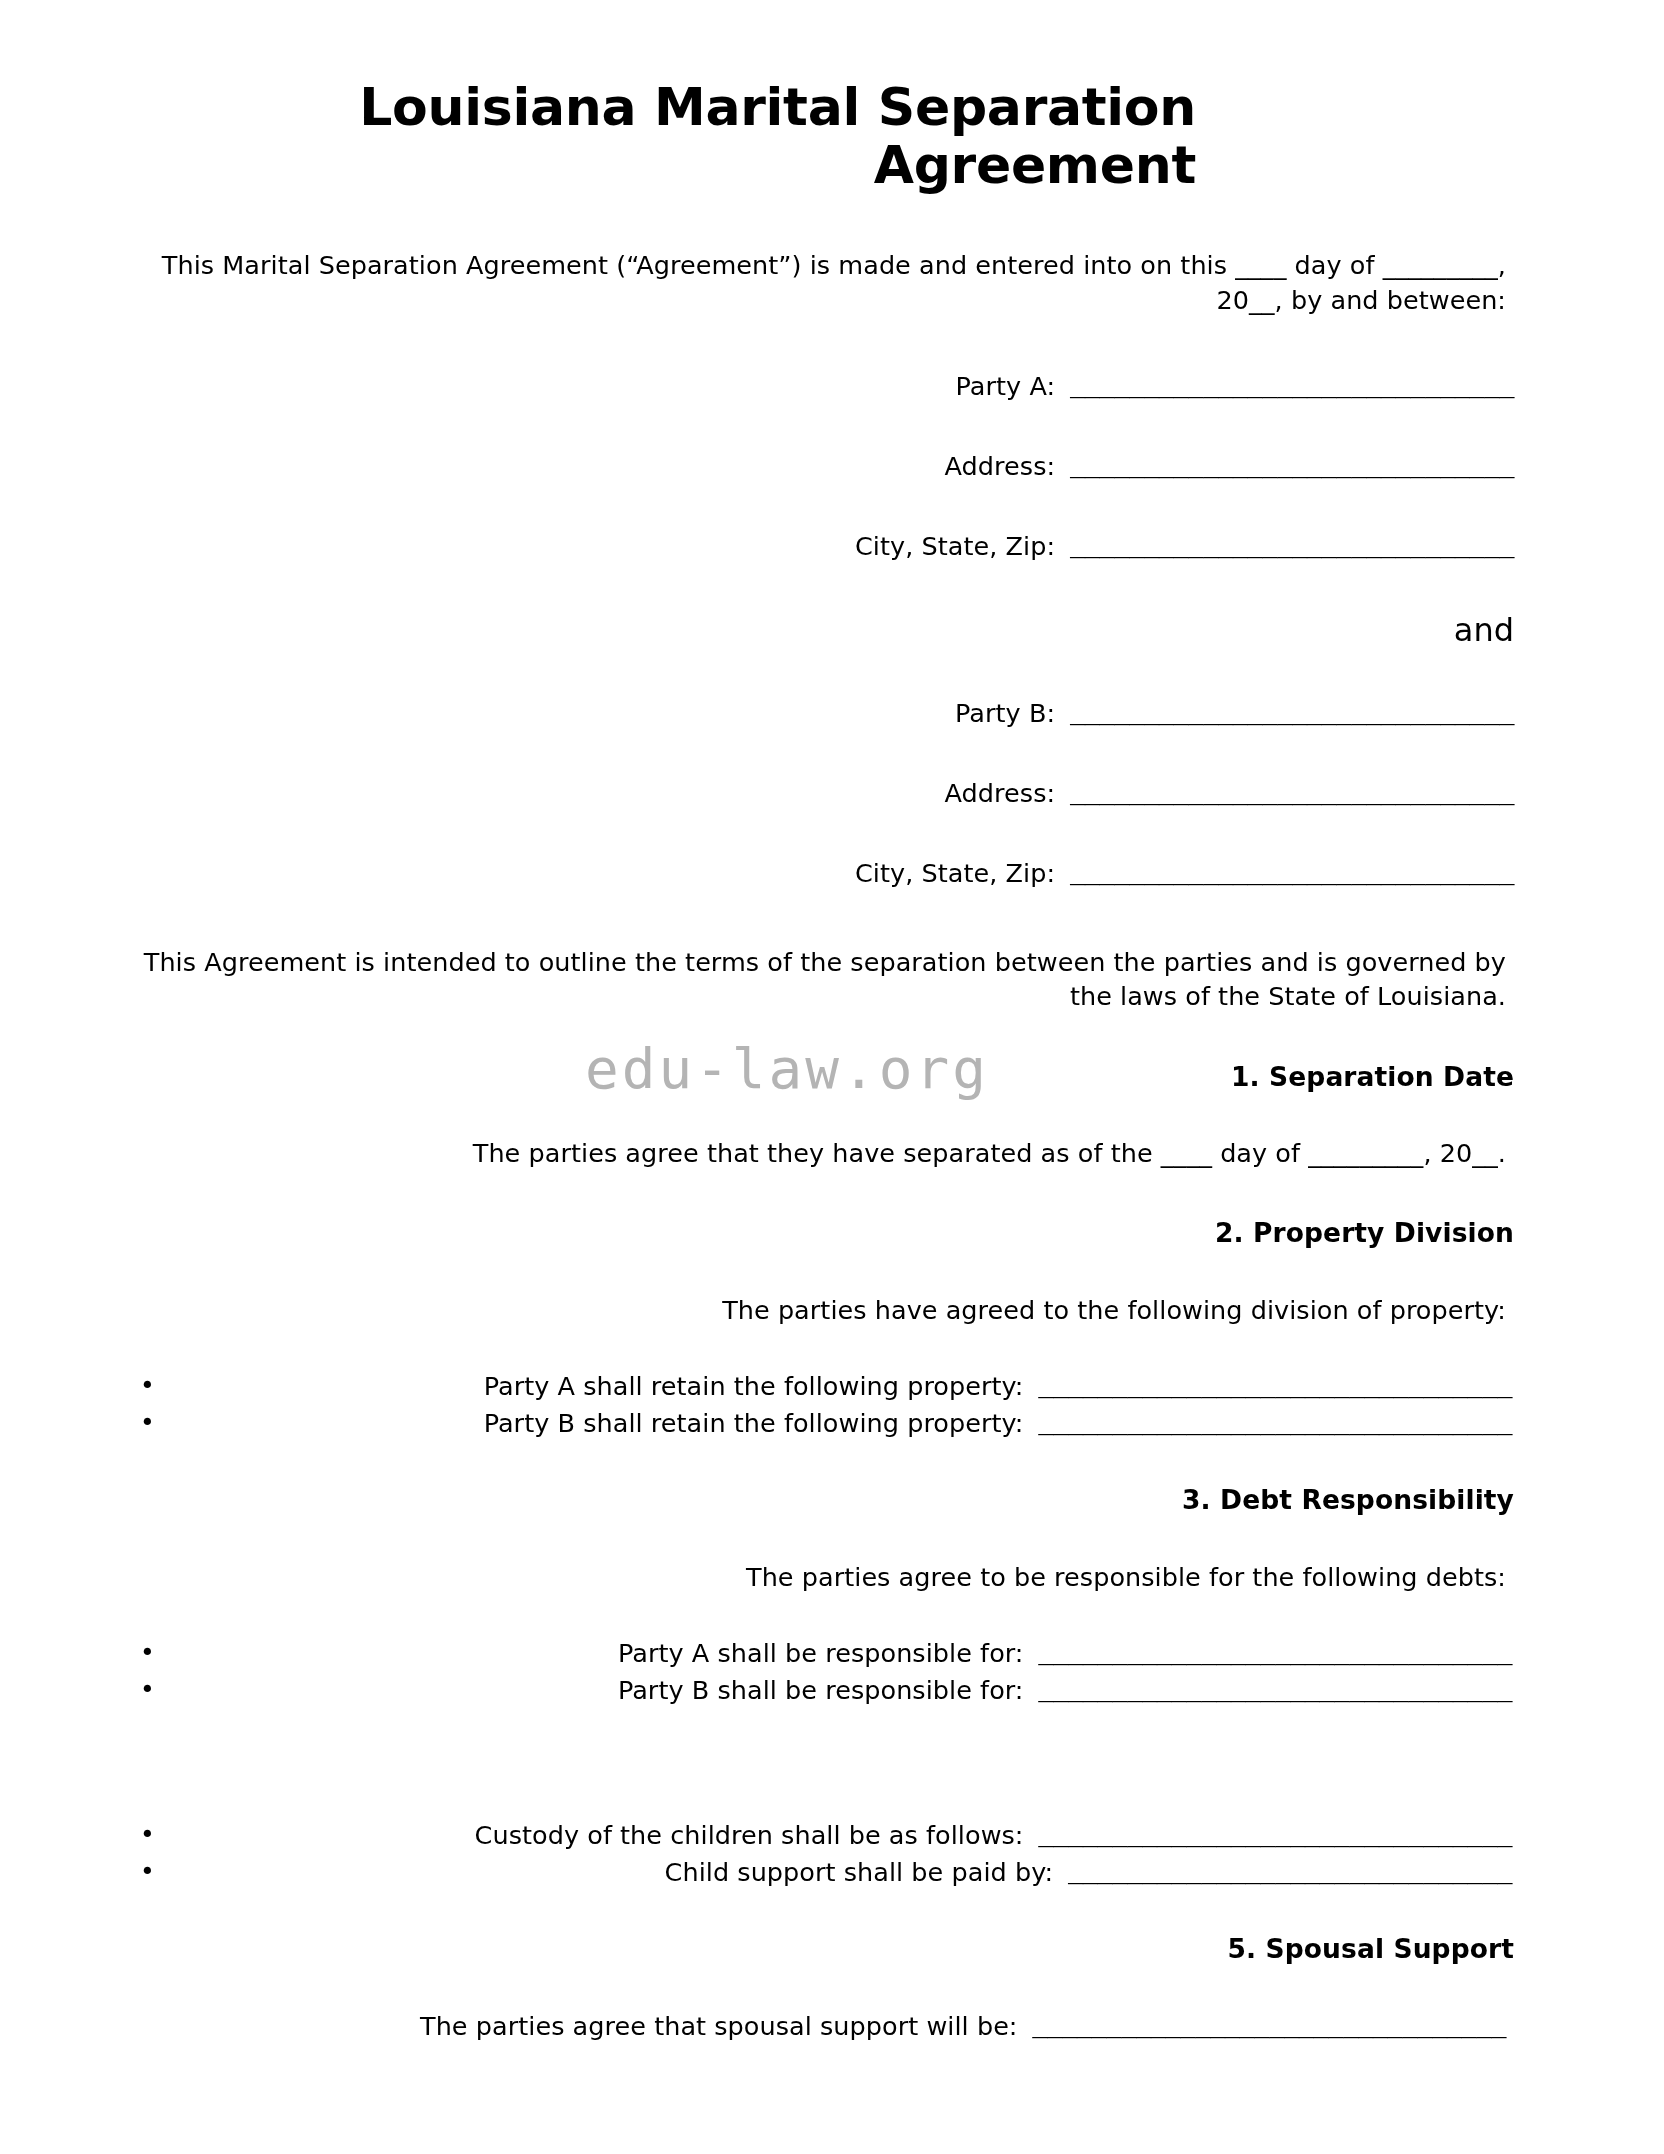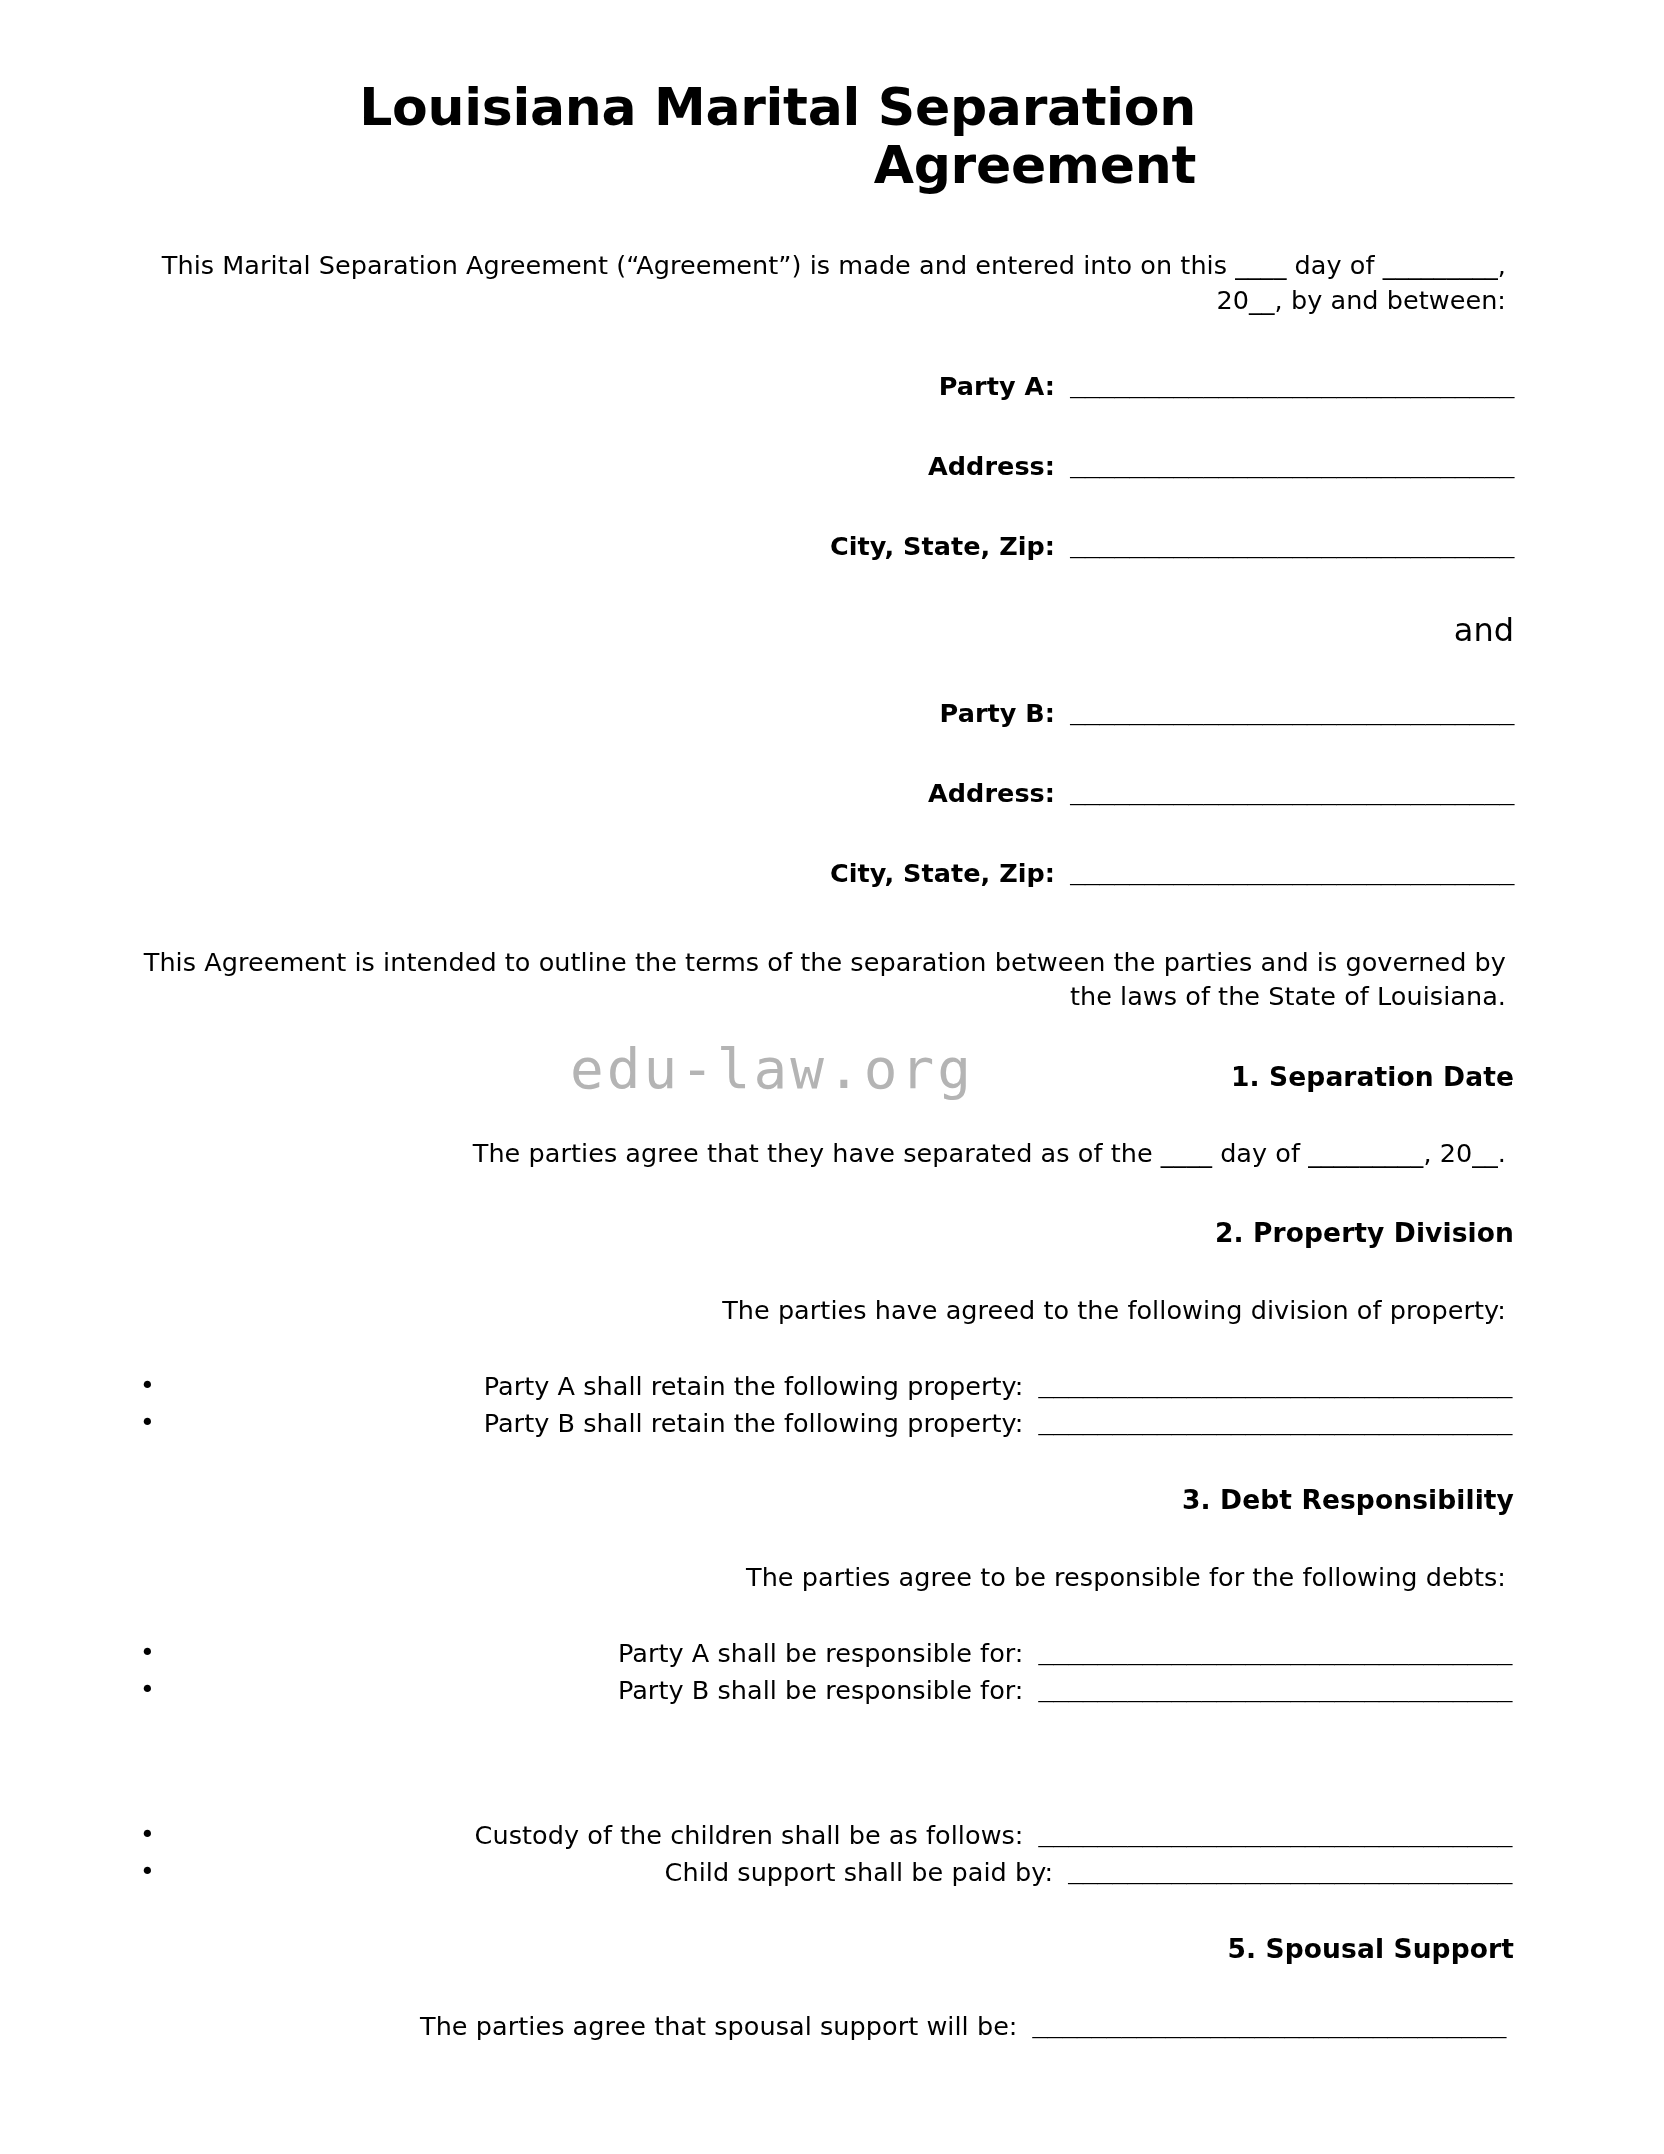--- a/index.html
+++ b/index.html
@@ -46,21 +46,21 @@
   }
 
   .spacer-intro { height: 46px; }
 
   .field-line {
     font-size: 25.5px;
     line-height: 1.3;
     letter-spacing: 0.05px;
     white-space: nowrap;
   }
-  .field-line .lbl { font-weight: bold; }
+  .field-line .lbl { font-weight: normal; }
   .field-line .blank { font-weight: normal; letter-spacing: -0.5px; }
 
   .gap-field { height: 45px; }
   .gap-small { height: 32px; }
   .gap-para { height: 34px; }
   .gap-heading { height: 38px; }
 
   .and-line {
     font-size: 32px;
     line-height: 1.3;
@@ -90,21 +90,21 @@
     content: "\2022";
     position: absolute;
     left: -30px;
     top: 0;
     font-size: 25px;
   }
   .blank { letter-spacing: -0.5px; font-family: Liberation Mono, monospace; }
 
   .watermark {
     position: absolute;
-    left: 570px;
+    left: 585px;
     top: 1036px;
     font-family: "DejaVu Sans Mono", "Liberation Mono", monospace;
     font-size: 56px;
     color: #b4b4b4;
     letter-spacing: 3px;
     white-space: nowrap;
     user-select: none;
     pointer-events: none;
   }
 </style>

